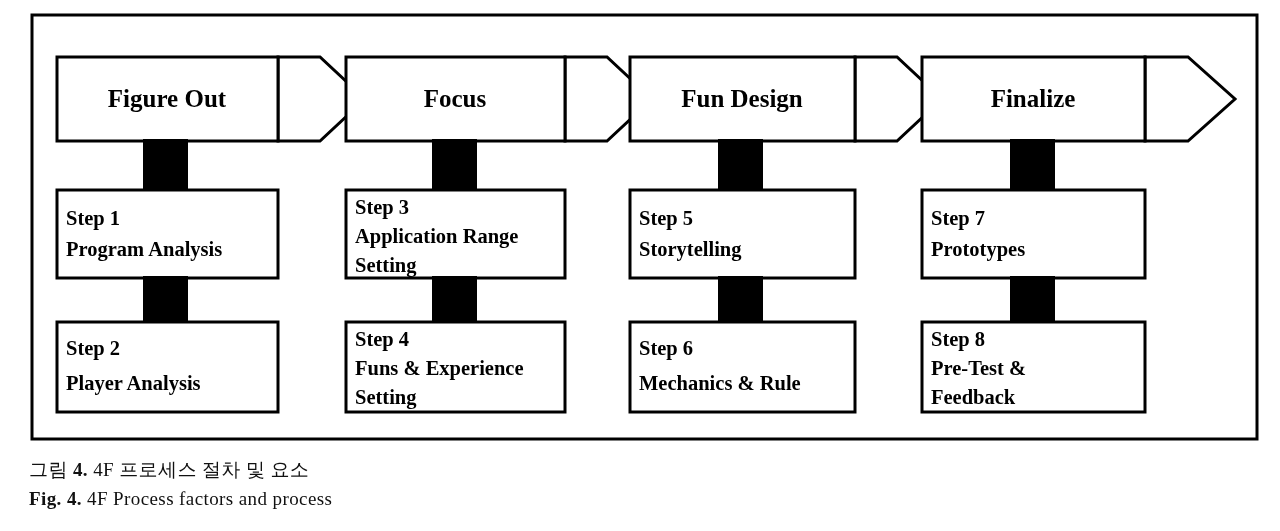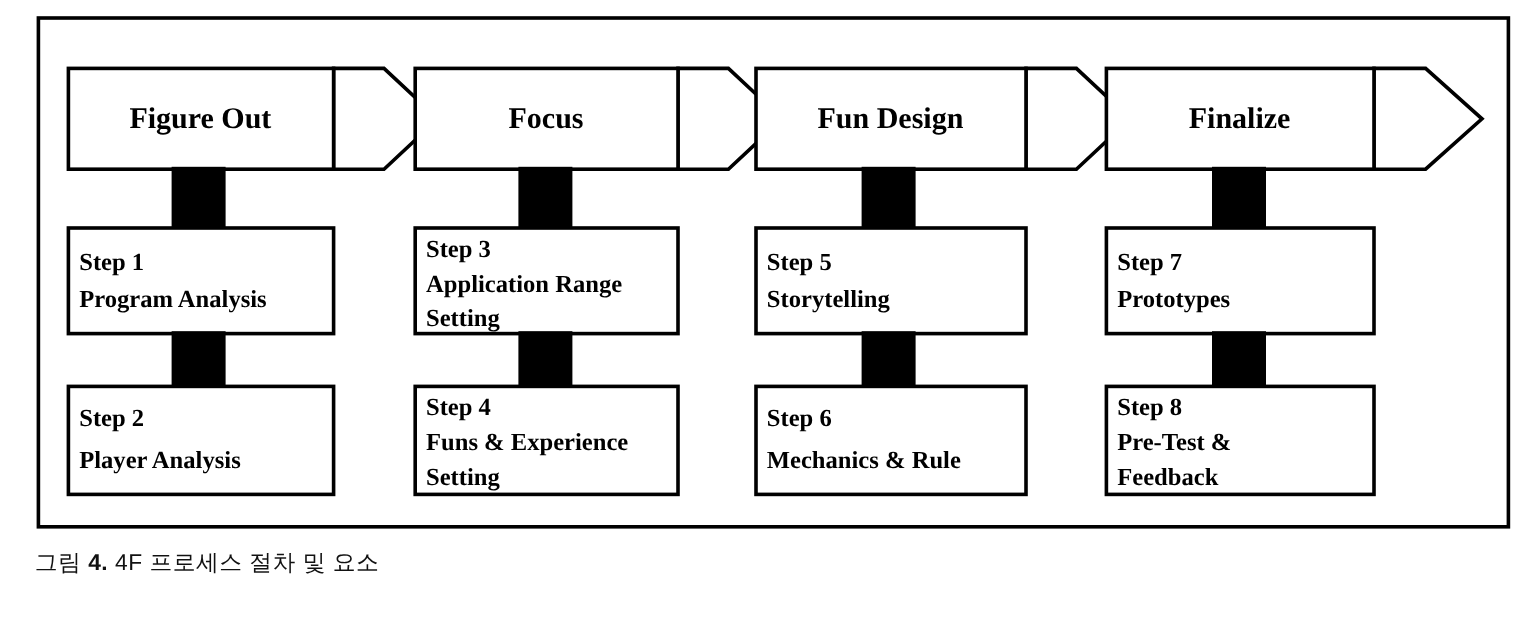--- a/index.html
+++ b/index.html
@@ -66,21 +66,21 @@
     font-weight: bold;
     font-size: 20.5px;
     fill: #000000;
     text-anchor: start;
   }
   .caption-block {
     position: absolute;
     left: 29px;
     top: 455px;
     width: 1100px;
-    font-family: Liberation Sans, sans-serif;
+    font-family: Liberation Serif, serif;
     font-size: 19px;
     color: #111111;
     line-height: 1.55;
     letter-spacing: 0.4px;
   }
   .caption-line {
     white-space: pre;
   }
   .caption-strong {
     font-weight: bold;
@@ -167,15 +167,16 @@
       <rect class="step-rect" x="922" y="322" width="223" height="90"></rect>
       <text class="step-line" x="931" y="346">Step 8</text>
       <text class="step-line" x="931" y="375">Pre-Test &amp;</text>
       <text class="step-line" x="931" y="404">Feedback</text>
     </g>
 
   </svg>
 
   <div class="caption-block">
     <div class="caption-line"><span>그림</span><span> </span><span class="caption-strong">4.</span><span> </span><span>4F 프로세스 절차 및 요소</span></div>
+    <div class="caption-line"><span class="caption-strong">Fig. 4.</span><span> </span><span>4F Process factors and process</span></div>
   </div>
 
 </div>
 
 </body></html>

